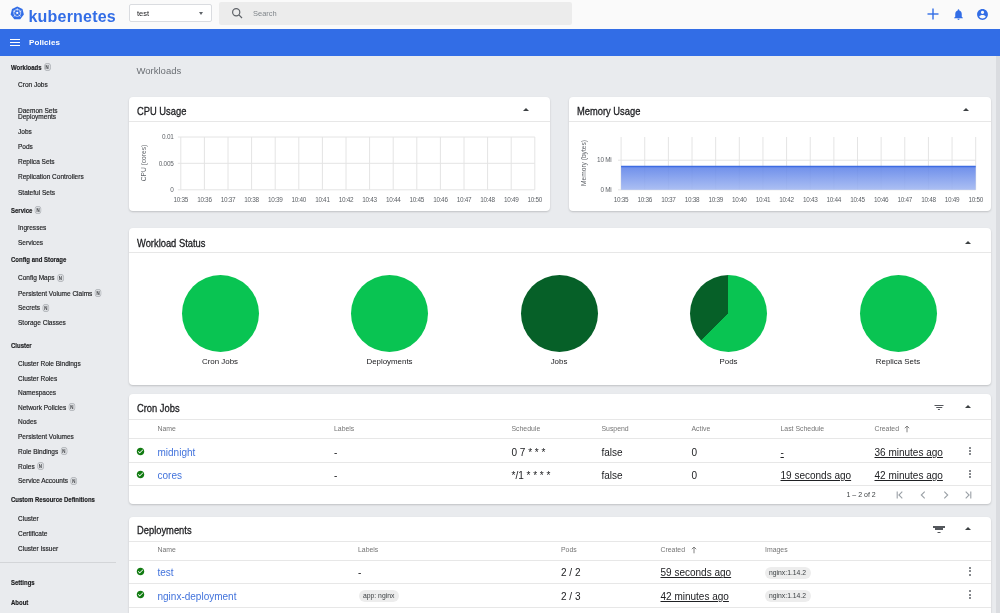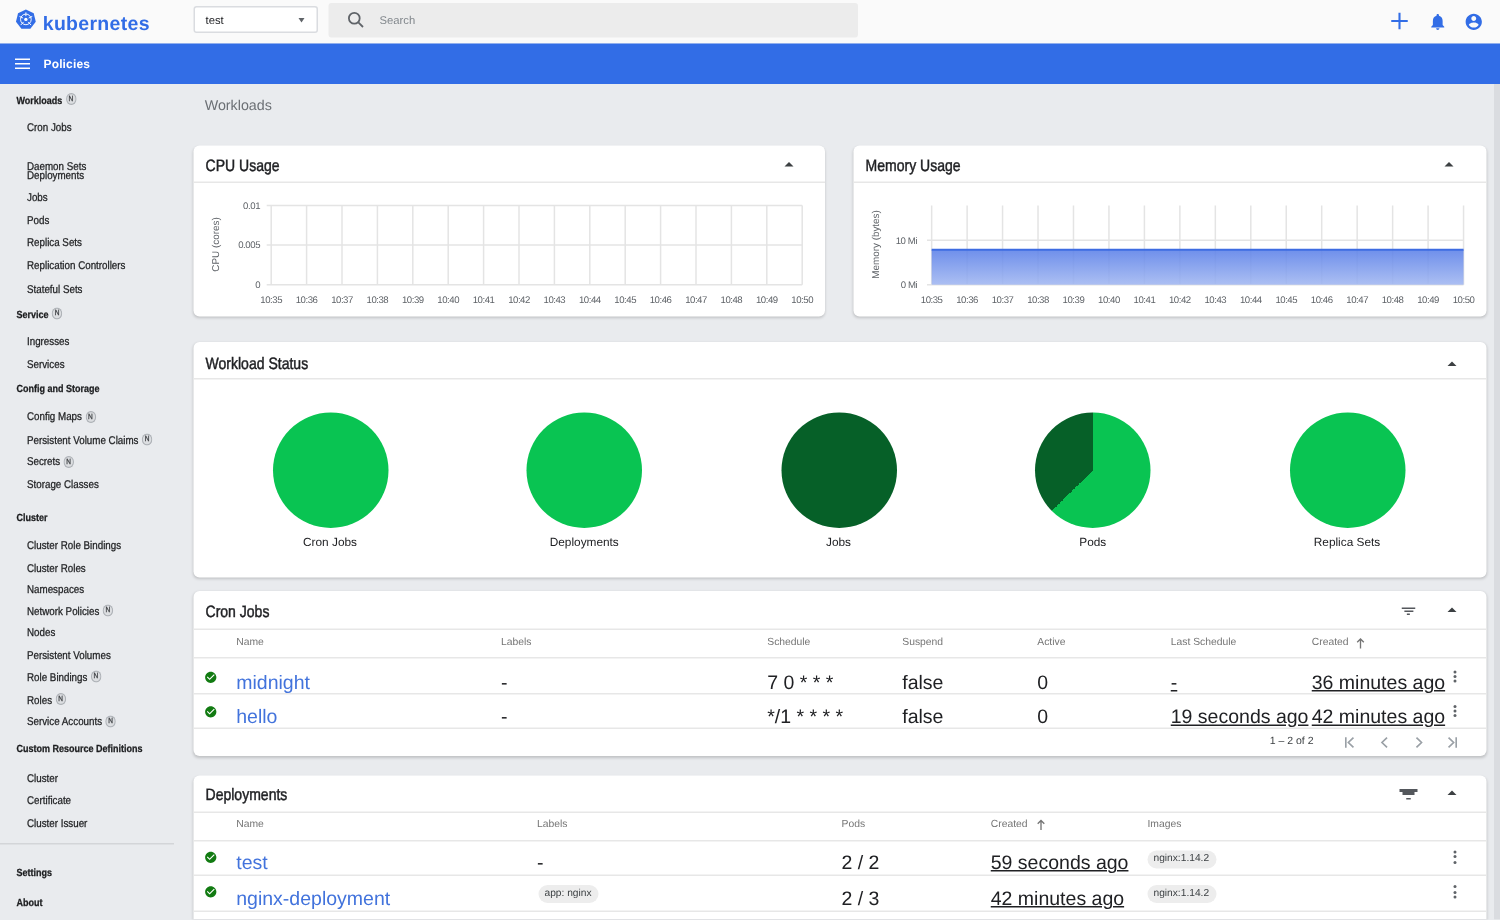--- a/index.html
+++ b/index.html
@@ -1,21 +1,21 @@
 <!DOCTYPE html>
 <html><head>
 <meta charset="utf-8">
 <style>
   * { margin:0; padding:0; box-sizing:border-box; }
   html,body { width:1000px; height:613px; overflow:hidden; font-family:"Liberation Sans", sans-serif; }
   body { background:#e9ebee; position:relative; }
   .abs { position:absolute; }
   
   #topbar { left:0; top:0; width:1000px; height:29px; background:#fafafa; }
-  #logotext { left:28.5px; top:7.5px; font-size:13px; font-weight:bold; color:#326de6; letter-spacing:0.2px; }
+  #logotext { left:28.5px; top:7.5px; font-size:16px; font-weight:bold; color:#326de6; letter-spacing:0.2px; }
   #nsbox { left:129px; top:4px; width:83px; height:18px; background:#fff; border:1px solid #dadce0; border-radius:2px; }
   #nsbox .t { position:absolute; left:7px; top:4px; font-size:7.5px; color:#202124; }
   #nsbox .c { position:absolute; right:8px; top:7px; width:0; height:0; border-left:2.8px solid transparent; border-right:2.8px solid transparent; border-top:3.4px solid #5f6368; }
   #searchbox { left:219px; top:2px; width:353px; height:23px; background:#ececec; border-radius:2px; }
   #searchbox .t { position:absolute; left:34px; top:7px; font-size:7.5px; color:#80868b; }
   
   #bluebar { left:0; top:29px; width:1000px; height:26.5px; background:#326de6; }
   #burger div { position:absolute; left:10px; width:10.3px; height:1.5px; background:#fff; }
   #ovtitle { left:29px; top:38px; font-size:8px; font-weight:bold; color:#fff; letter-spacing:0.1px; }
   
@@ -27,21 +27,21 @@
   #navdivider { left:0px; top:561.5px; width:116px; height:1px; background:#d3d5d8; }
   
   .card { position:absolute; background:#fff; border-radius:4px; box-shadow:0 1px 2px rgba(0,0,0,0.18); }
   .ctitle { position:absolute; left:8px; font-size:11px; font-weight:400; color:#202124; -webkit-text-stroke:0.3px #202124; transform:scaleX(0.85); transform-origin:0 50%; white-space:nowrap; }
   .divider { position:absolute; left:0; width:100%; height:1px; background:#e7e7e7; }
   .caret-up { position:absolute; width:0; height:0; border-left:3.2px solid transparent; border-right:3.2px solid transparent; border-bottom:3.8px solid #3c4043; }
   .filtericon { position:absolute; width:9px; height:6px; }
   .filtericon div { position:absolute; background:#54575c; height:1.3px; left:50%; transform:translateX(-50%); }
   
   .th { position:absolute; font-size:6.9px; color:#757575; white-space:nowrap; }
-  .td { position:absolute; font-size:13px; color:#202124; white-space:nowrap; }
+  .td { position:absolute; font-size:10px; color:#202124; white-space:nowrap; }
   .td.link { color:#4273dc; }
   .td.ul { text-decoration:underline; }
   .chip { position:absolute; background:#ededed; border-radius:6px; font-size:6.8px; color:#3c4043; height:12px; line-height:12px; padding:0 4.5px; }
   .checkicon { position:absolute; width:9px; height:9px; }
   .dots { position:absolute; width:2px; }
   .dots div { width:2px; height:2px; border-radius:50%; background:#5f6368; margin-bottom:1.4px; }
   text { font-family:"Liberation Sans", sans-serif; }
 </style>
 </head>
 <body>
@@ -281,36 +281,36 @@
   <svg class="abs" style="left:774px; top:30.5px;" width="8" height="8" viewBox="0 0 8 8">
       <path d="M4 7.3 V1.2 M1.8 3.2 L4 1 L6.2 3.2" stroke="#757575" stroke-width="0.9" fill="none"></path>
     </svg>
   <div class="divider" style="top:44px;"></div>
 
   <svg class="checkicon" style="left:7.5px; top:52.7px;" viewBox="0 0 24 24">
       <path fill="#127b12" d="M12 2C6.48 2 2 6.48 2 12s4.48 10 10 10 10-4.48 10-10S17.52 2 12 2zm-2 15l-5-5 1.41-1.41L10 14.17l7.59-7.59L19 8l-9 9z"></path>
     </svg>
   <div class="td link" style="left:29px; top:53.2px;">midnight</div>
   <div class="td" style="left:205.5px; top:53.2px;">-</div>
-  <div class="td" style="left:383px; top:53.2px;">7 0 * * *</div>
+  <div class="td" style="left:383px; top:53.2px;">0 7 * * *</div>
   <div class="td" style="left:473px; top:53.2px;">false</div>
   <div class="td" style="left:563px; top:53.2px;">0</div>
   <div class="td ul" style="left:652px; top:53.2px;">-</div>
   <div class="td ul" style="left:746px; top:53.2px;text-decoration:underline;">36 minutes ago</div>
   <div class="dots" style="left:840px; top:52.7px;">
       <div></div>
       <div></div>
       <div></div>
     </div>
   <div class="divider" style="top:67.5px;"></div>
 
   <svg class="checkicon" style="left:7.5px; top:75.7px;" viewBox="0 0 24 24">
       <path fill="#127b12" d="M12 2C6.48 2 2 6.48 2 12s4.48 10 10 10 10-4.48 10-10S17.52 2 12 2zm-2 15l-5-5 1.41-1.41L10 14.17l7.59-7.59L19 8l-9 9z"></path>
     </svg>
-  <div class="td link" style="left:29px; top:76.2px;">hello</div>
+  <div class="td link" style="left:29px; top:76.2px;">cores</div>
   <div class="td" style="left:205.5px; top:76.2px;">-</div>
   <div class="td" style="left:383px; top:76.2px;">*/1 * * * *</div>
   <div class="td" style="left:473px; top:76.2px;">false</div>
   <div class="td" style="left:563px; top:76.2px;">0</div>
   <div class="td ul" style="left:652px; top:76.2px;">19 seconds ago</div>
   <div class="td ul" style="left:746px; top:76.2px;">42 minutes ago</div>
   <div class="dots" style="left:840px; top:75.7px;">
       <div></div>
       <div></div>
       <div></div>

